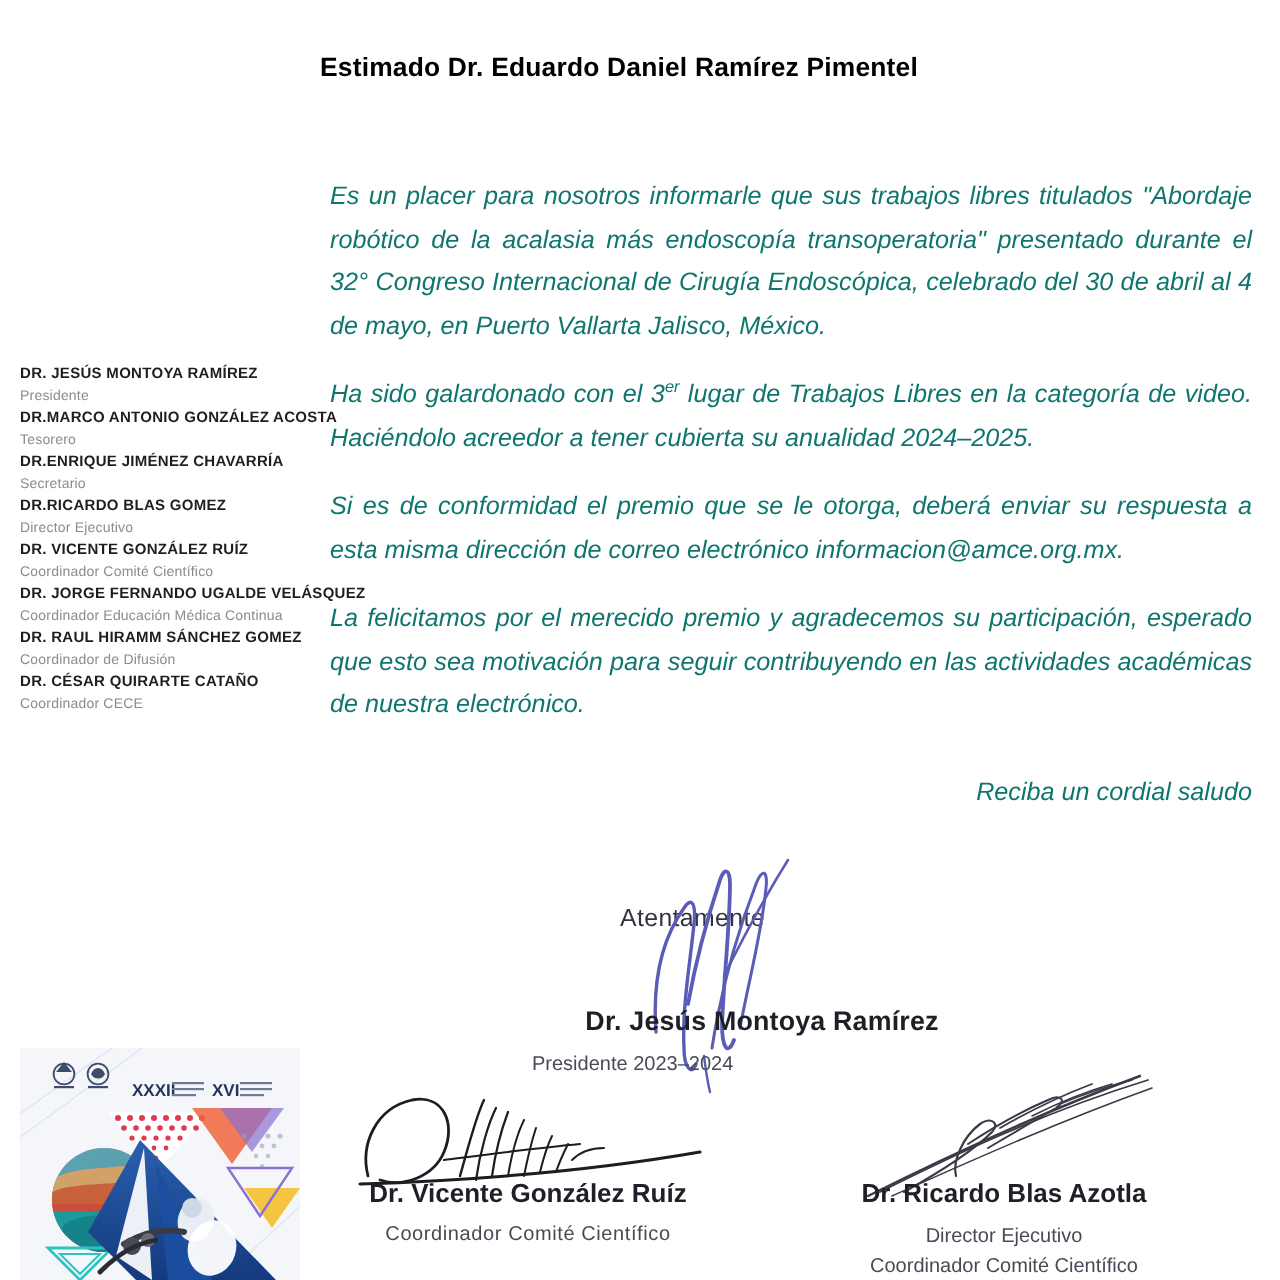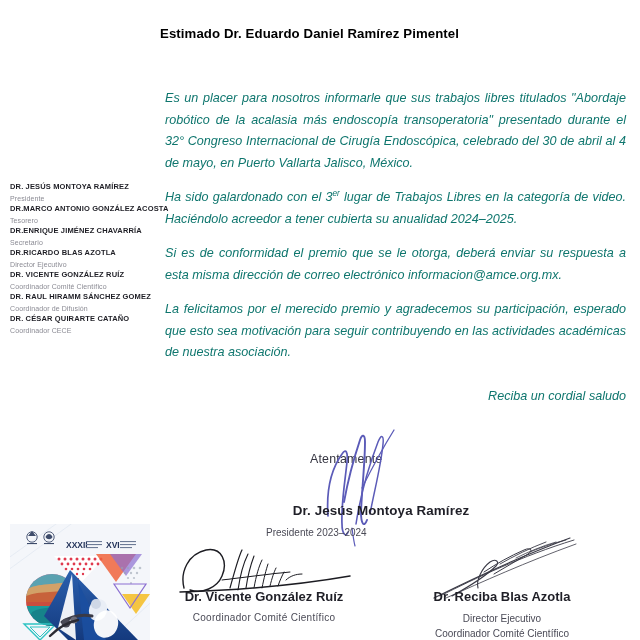--- a/index.html
+++ b/index.html
@@ -201,47 +201,51 @@
   <div class="salutation">Estimado Dr. Eduardo Daniel Ramírez Pimentel</div>
 
   <div class="body-col">
 
     <p class="para">Es un placer para nosotros informarle que sus trabajos libres titulados "Abordaje robótico de la acalasia más endoscopía transoperatoria" presentado durante el 32° Congreso Internacional de Cirugía Endoscópica, celebrado del 30 de abril al 4 de mayo, en Puerto Vallarta Jalisco, México.</p>
 
     <p class="para"><span>Ha sido galardonado con el 3</span><span class="sup">er</span><span> lugar de Trabajos Libres en la categoría de video. Haciéndolo acreedor a tener cubierta su anualidad 2024–2025.</span></p>
 
     <p class="para">Si es de conformidad el premio que se le otorga, deberá enviar su respuesta a esta misma dirección de correo electrónico informacion@amce.org.mx.</p>
 
-    <p class="para">La felicitamos por el merecido premio y agradecemos su participación, esperado que esto sea motivación para seguir contribuyendo en las actividades académicas de nuestra asociación.</p>
+    <p class="para">La felicitamos por el merecido premio y agradecemos su participación, esperado que esto sea motivación para seguir contribuyendo en las actividades académicas de nuestra electrónico.</p>
 
     <div class="spacer-para"></div>
 
     <p class="para plain">Reciba un cordial saludo</p>
   </div>
 
   <div class="officers">
     <div>
       <div class="officer-name">DR. JESÚS MONTOYA RAMÍREZ</div>
       <div class="officer-role">Presidente</div>
     </div>
     <div>
       <div class="officer-name">DR.MARCO ANTONIO GONZÁLEZ ACOSTA</div>
       <div class="officer-role">Tesorero</div>
     </div>
     <div>
       <div class="officer-name">DR.ENRIQUE JIMÉNEZ CHAVARRÍA</div>
       <div class="officer-role">Secretario</div>
     </div>
     <div>
-      <div class="officer-name">DR.RICARDO BLAS AZOTLA</div>
+      <div class="officer-name">DR.RICARDO BLAS GOMEZ</div>
       <div class="officer-role">Director Ejecutivo</div>
     </div>
     <div>
       <div class="officer-name">DR. VICENTE GONZÁLEZ RUÍZ</div>
       <div class="officer-role">Coordinador Comité Científico</div>
+    </div>
+    <div>
+      <div class="officer-name">DR. JORGE FERNANDO UGALDE VELÁSQUEZ</div>
+      <div class="officer-role">Coordinador Educación Médica Continua</div>
     </div>
     <div>
       <div class="officer-name">DR. RAUL HIRAMM SÁNCHEZ GOMEZ</div>
       <div class="officer-role">Coordinador de Difusión</div>
     </div>
     <div>
       <div class="officer-name">DR. CÉSAR QUIRARTE CATAÑO</div>
       <div class="officer-role">Coordinador CECE</div>
     </div>
   </div>
@@ -286,21 +290,21 @@
       <path d="M10 60 C 46 42, 92 20, 144 4" stroke-width="0.9"></path>
       <path d="M16 62 C 52 46, 96 26, 146 8" stroke-width="0.8"></path>
       <path d="M22 60 C 40 50, 56 40, 66 30 C 70 26, 66 22, 60 26 C 52 32, 46 44, 48 52" stroke-width="1.1"></path>
       <path d="M54 36 C 66 28, 80 20, 94 14 C 100 11, 104 14, 98 18 C 88 24, 74 32, 64 38" stroke-width="1"></path>
       <path d="M70 28 C 84 20, 100 12, 116 6" stroke-width="0.9"></path>
       <path d="M86 22 C 98 16, 112 10, 126 6" stroke-width="0.8"></path>
       <path d="M100 16 C 112 11, 124 7, 136 4" stroke-width="0.8"></path>
     </g>
   </svg>
 
-  <div class="sig3-name">Dr. Reciba Blas Azotla</div>
+  <div class="sig3-name">Dr. Ricardo Blas Azotla</div>
   <div class="sig3-role">
     <div>Director Ejecutivo</div>
     <div>Coordinador Comité Científico</div>
   </div>
 
   <div class="poster">
     <svg width="140" height="116" viewBox="0 0 140 116">
       <defs>
         <clipPath id="pclip">
             <rect x="0" y="0" width="140" height="116"></rect>

